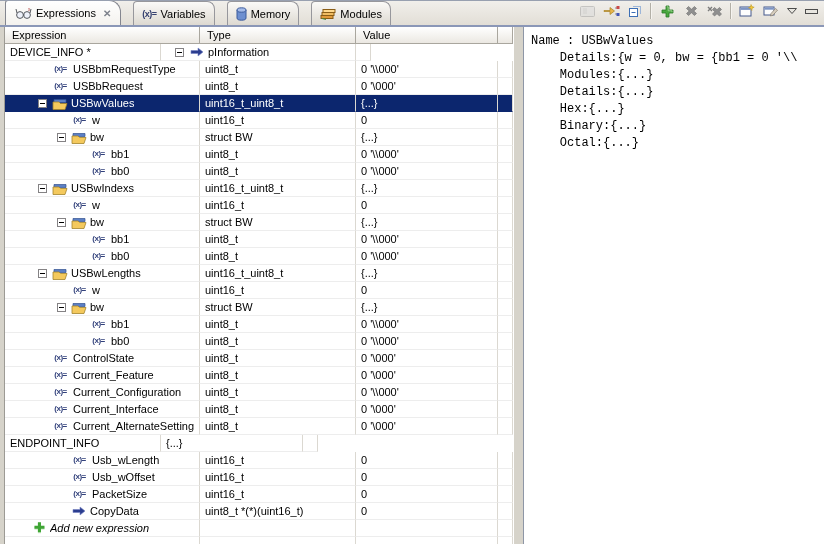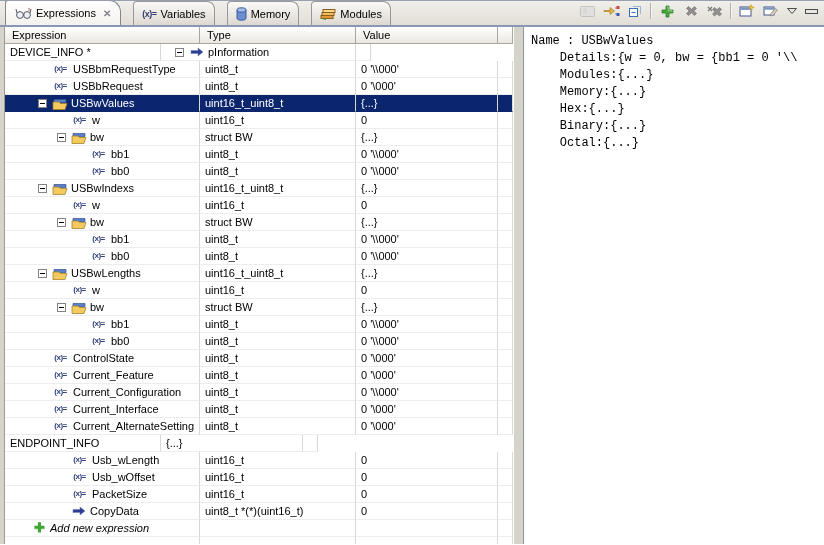--- a/index.html
+++ b/index.html
@@ -553,15 +553,15 @@
       <div class="filler">
         <div class="fcell c-name"></div>
           <div class="fcell c-type"></div>
           <div class="fcell c-value"></div>
           <div class="fcell c-stub"></div>
       </div>
     </div>
 
     <div class="sash"></div>
 
-    <div class="details" id="details"><div class="dline">Name : USBwValues</div><div class="dline">    Details:{w = 0, bw = {bb1 = 0 '\\</div><div class="dline">    Modules:{...}</div><div class="dline">    Memory:{...}</div><div class="dline">    Hex:{...}</div><div class="dline">    Binary:{...}</div><div class="dline">    Octal:{...}</div></div>
+    <div class="details" id="details"><div class="dline">Name : USBwValues</div><div class="dline">    Details:{w = 0, bw = {bb1 = 0 '\\</div><div class="dline">    Modules:{...}</div><div class="dline">    Details:{...}</div><div class="dline">    Hex:{...}</div><div class="dline">    Binary:{...}</div><div class="dline">    Octal:{...}</div></div>
   </div>
 </div>
 
 </body></html>

